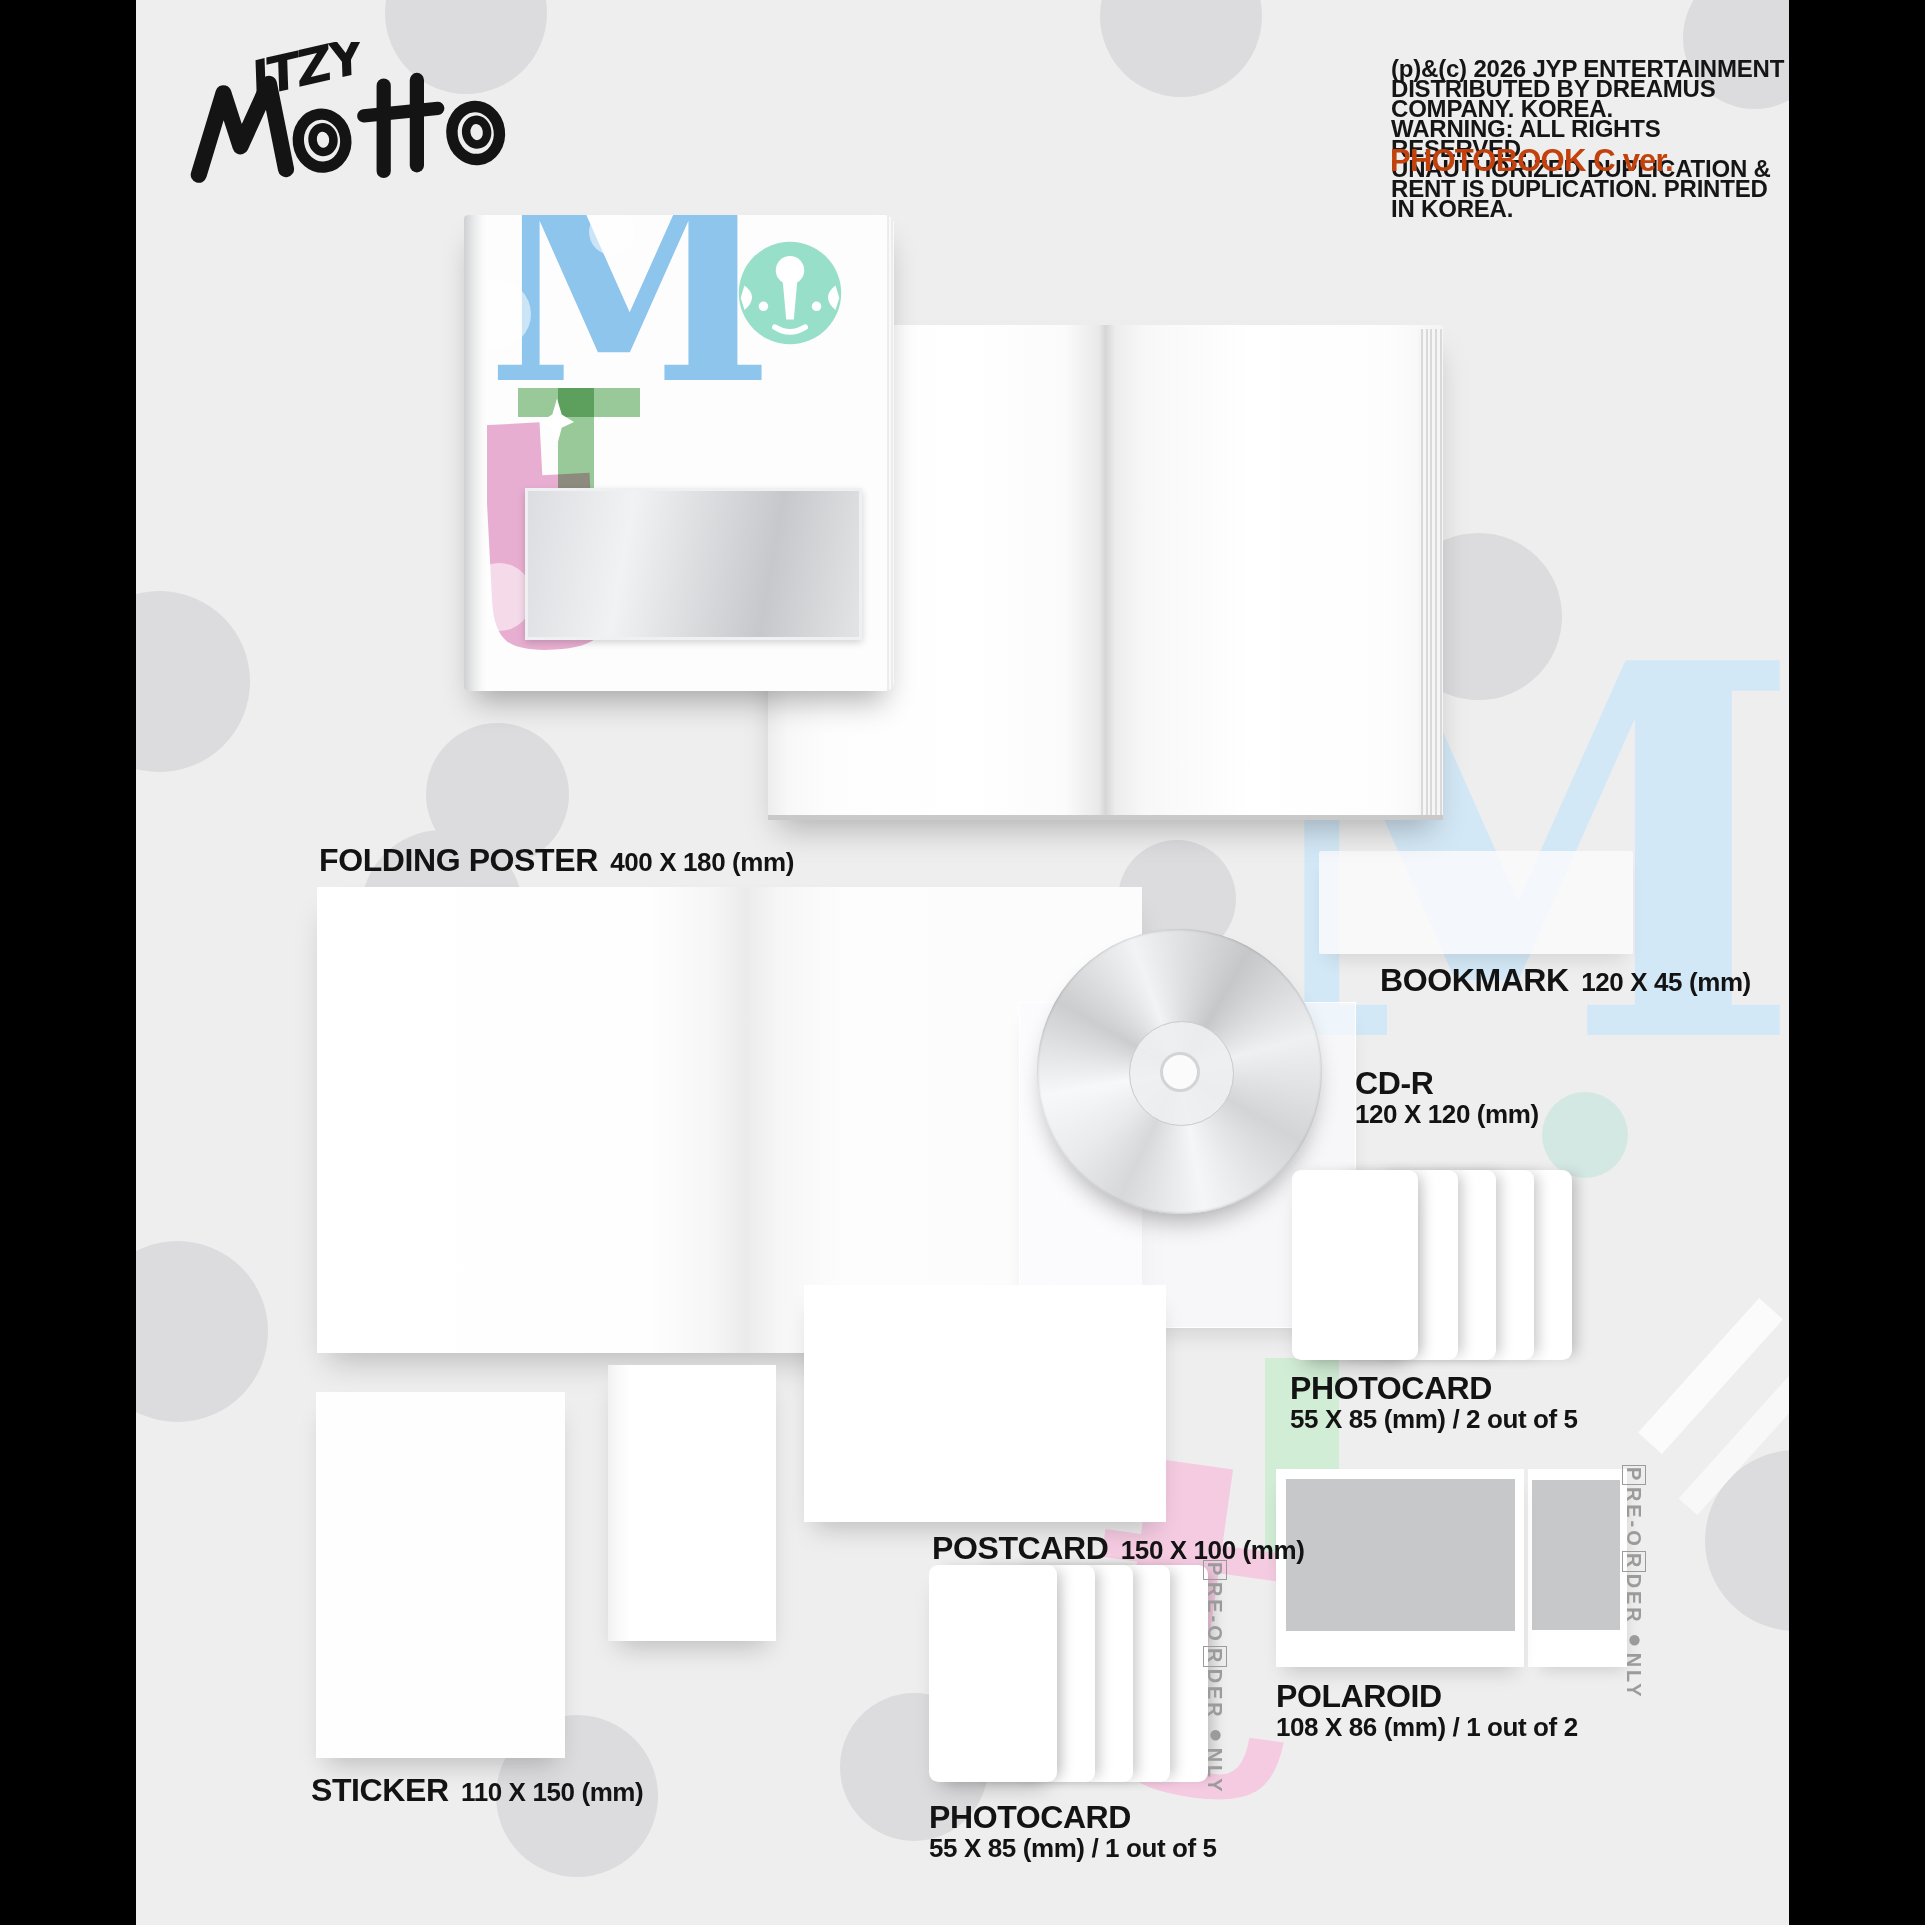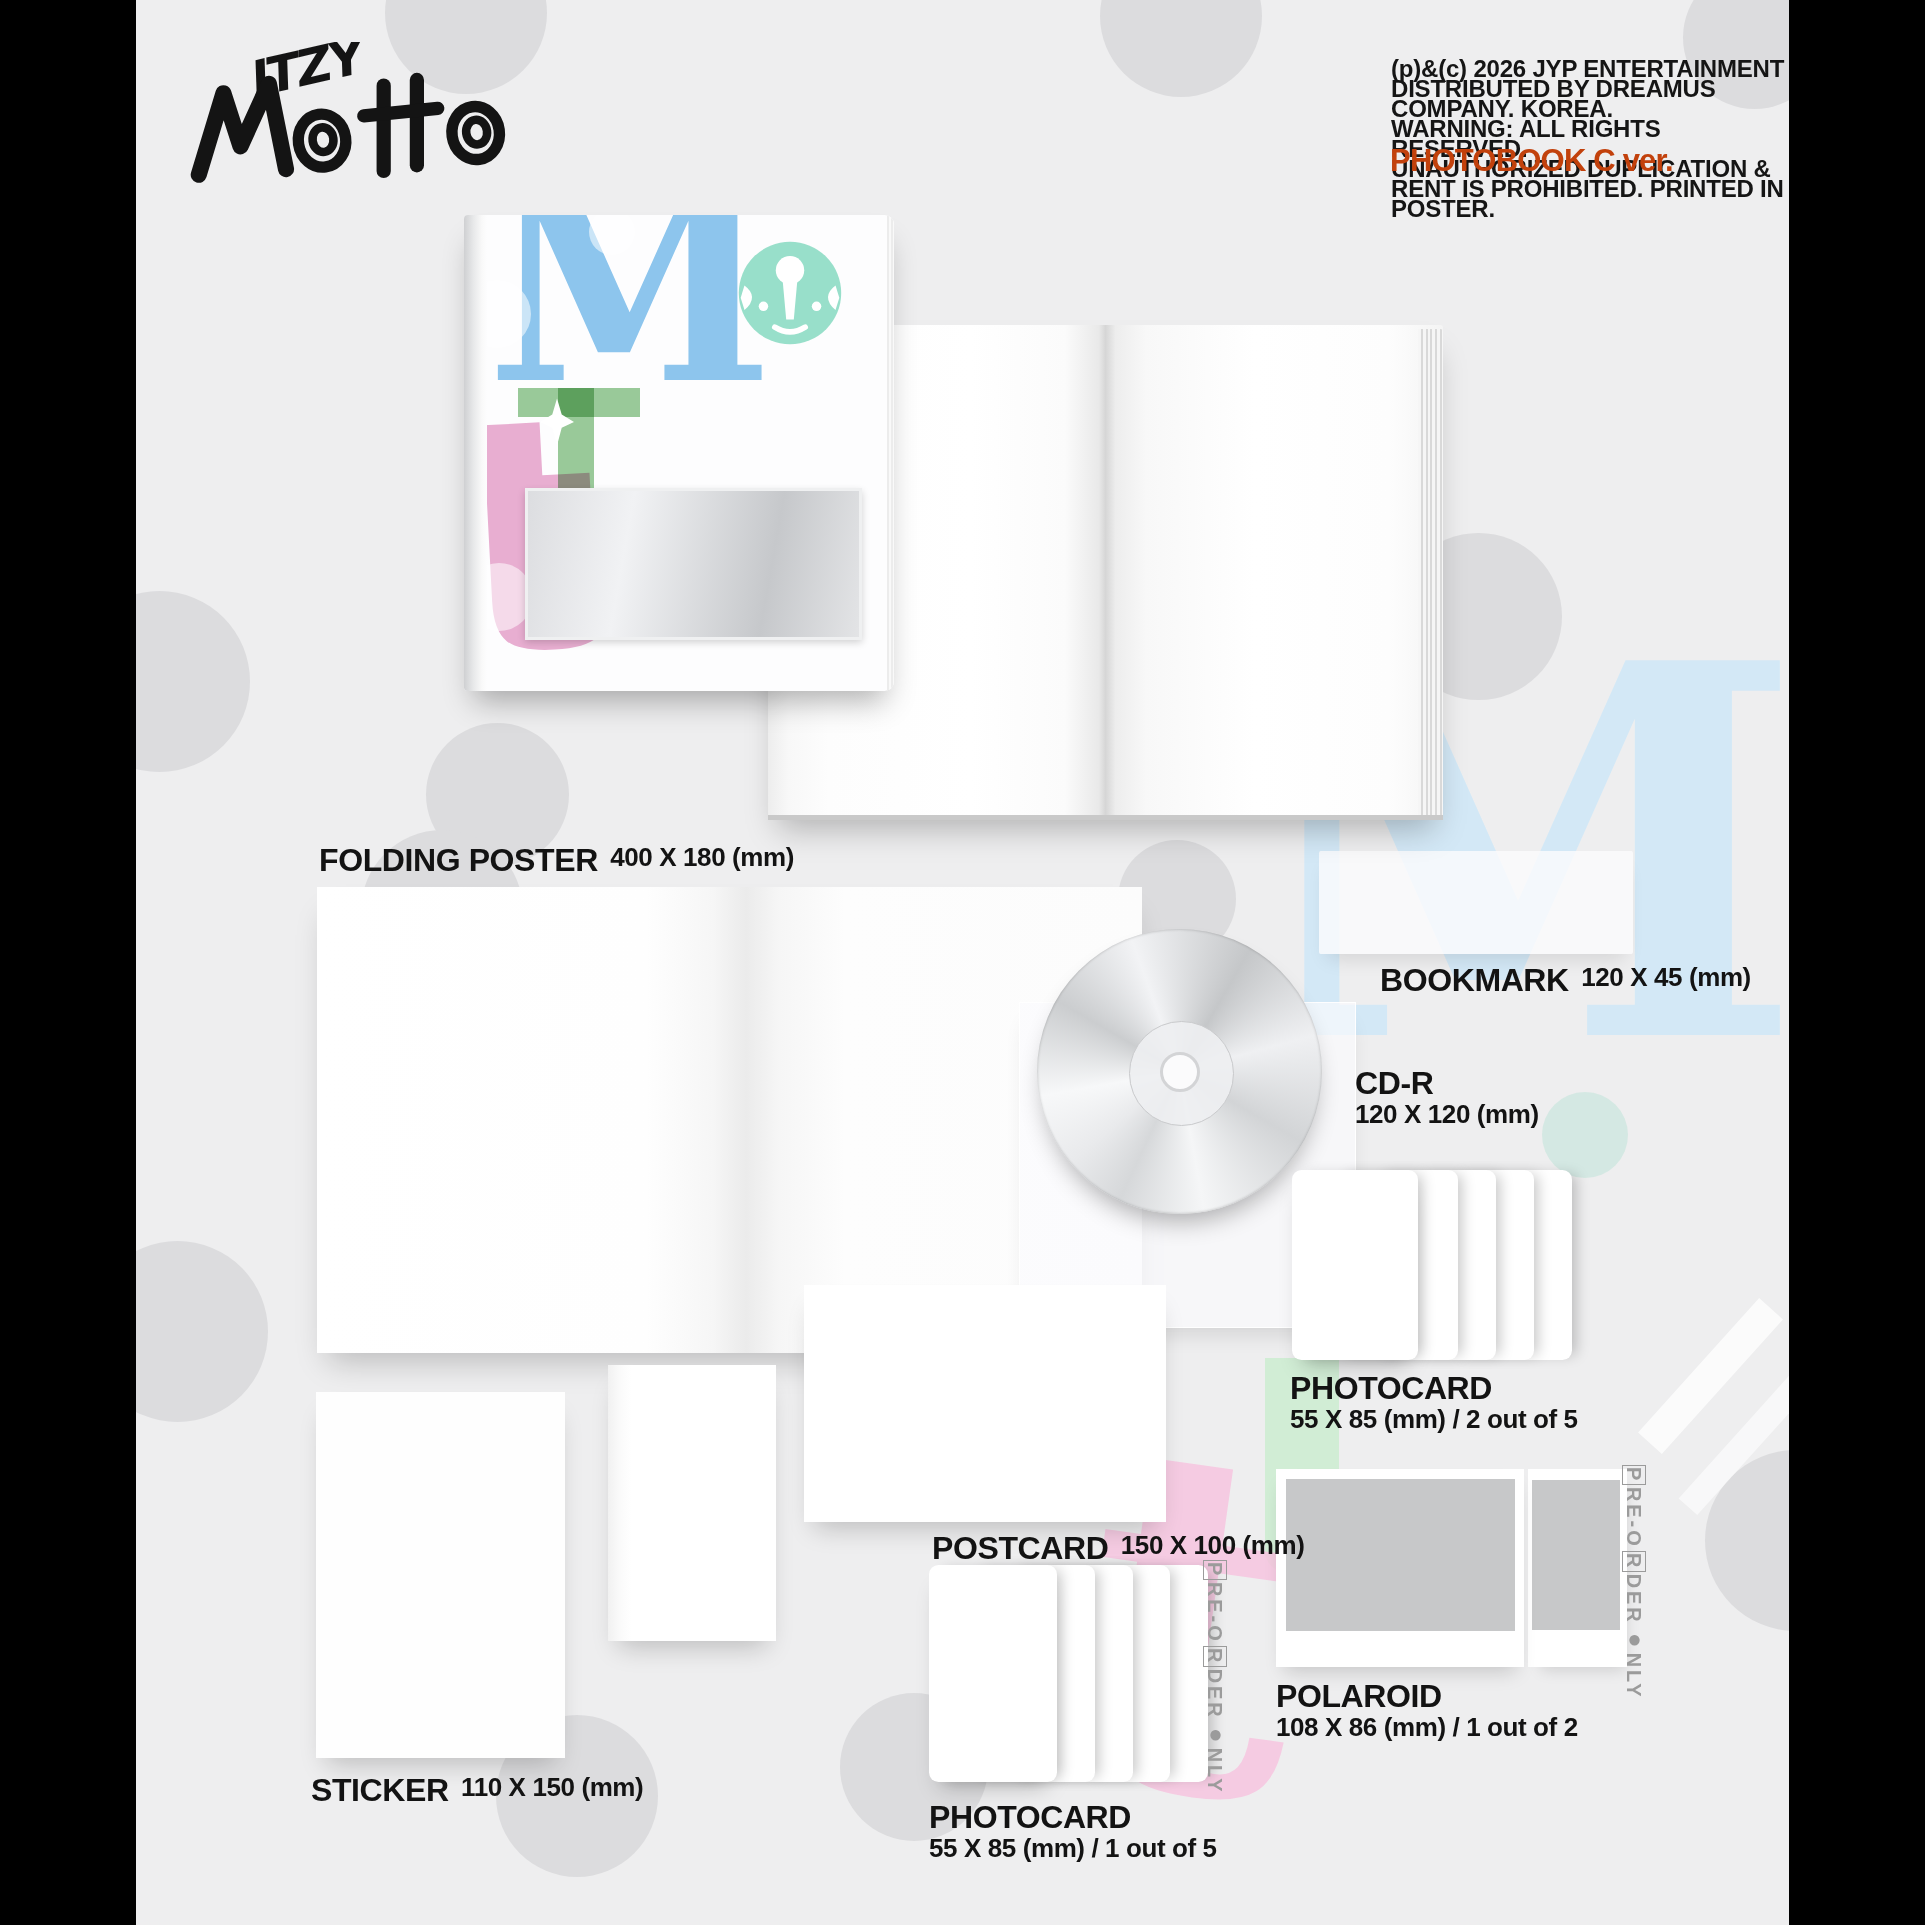--- a/index.html
+++ b/index.html
@@ -77,21 +77,21 @@
   .polaroid .photo{position:absolute;background:#c7c8c9;}
   #polaroid-1{left:1140px;top:1469px;width:248px;height:198px;box-shadow:0 11.4px 19px -7.6px rgba(0,0,0,.18);}
   #polaroid-1 .photo{left:9.5px;top:9.5px;width:229px;height:152px;}
   #polaroid-2{left:1392px;top:1469px;width:99px;height:198px;box-shadow:5.7px 9.5px 15px -7.6px rgba(0,0,0,.15);}
   #polaroid-2 .photo{left:3.8px;top:11.4px;width:88px;height:150px;}
 
   
   .lbl{position:absolute;color:#131313;font-weight:700;letter-spacing:-0.4px;z-index:40;white-space:nowrap;}
   .lbl .t{font-size:32px;line-height:34px;}
   .lbl .d{font-size:26px;line-height:29.5px;}
-  .lbl.row{display:flex;align-items:flex-start;gap:12.4px;}
+  .lbl.row{display:flex;align-items:flex-end;gap:12.4px;}
   .lbl.col .t,.lbl.col .d{display:block;}
 
   #copyright{left:1255px;top:59px;z-index:40;color:#151515;font-weight:700;
     font-size:24px;line-height:20px;letter-spacing:-0.2px;}
   #version{left:1254px;top:143px;z-index:40;color:#c2410c;font-weight:700;font-size:31px;letter-spacing:-0.8px;}
 
   
   .preorder{position:absolute;writing-mode:vertical-rl;color:#9b9b9b;font-weight:700;
     font-size:20px;letter-spacing:2.9px;z-index:40;line-height:1;}
   .preorder .po-box{border:1.9px solid #9b9b9b;padding:1px 0;margin:1.9px 0;}
@@ -141,21 +141,21 @@
       <ellipse cx="302" cy="96" rx="25" ry="28" stroke-width="12" transform="rotate(-8 302 96)"></ellipse>
       <ellipse cx="303" cy="95" rx="11" ry="13" stroke-width="9" transform="rotate(-8 303 95)"></ellipse>
     </g>
   </svg>
 
   <div id="copyright" class="abs">
     <div>(p)&amp;(c) 2026 JYP ENTERTAINMENT</div>
     <div>DISTRIBUTED BY DREAMUS COMPANY. KOREA.</div>
     <div>WARNING: ALL RIGHTS RESERVED.</div>
     <div>UNAUTHORIZED DUPLICATION &amp;</div>
-    <div>RENT IS PROHIBITED. PRINTED IN POSTER.</div>
+    <div>RENT IS DUPLICATION. PRINTED IN KOREA.</div>
   </div>
   <div id="version" class="abs">PHOTOBOOK C ver.</div>
 
   <div id="open-book" class="item">
     <div class="page-stack"></div>
     <div class="bottom-stack"></div>
   </div>
 
   <div id="cover" class="item">
     <div id="cover-swirl" class="serif">G</div>

